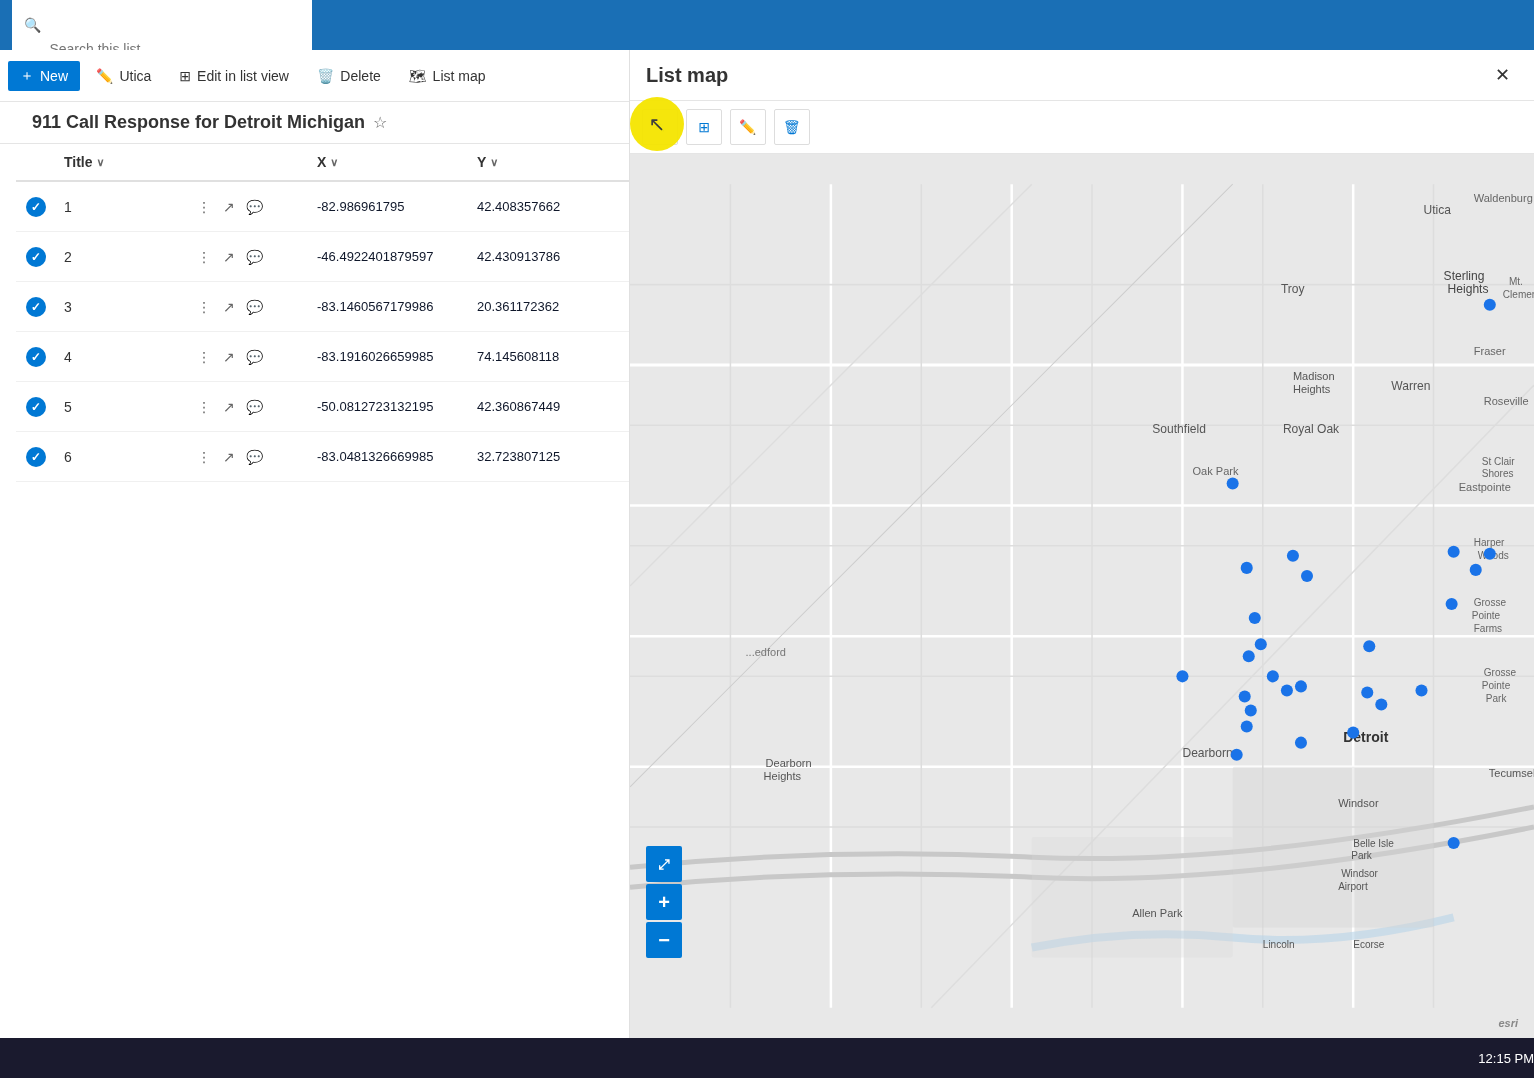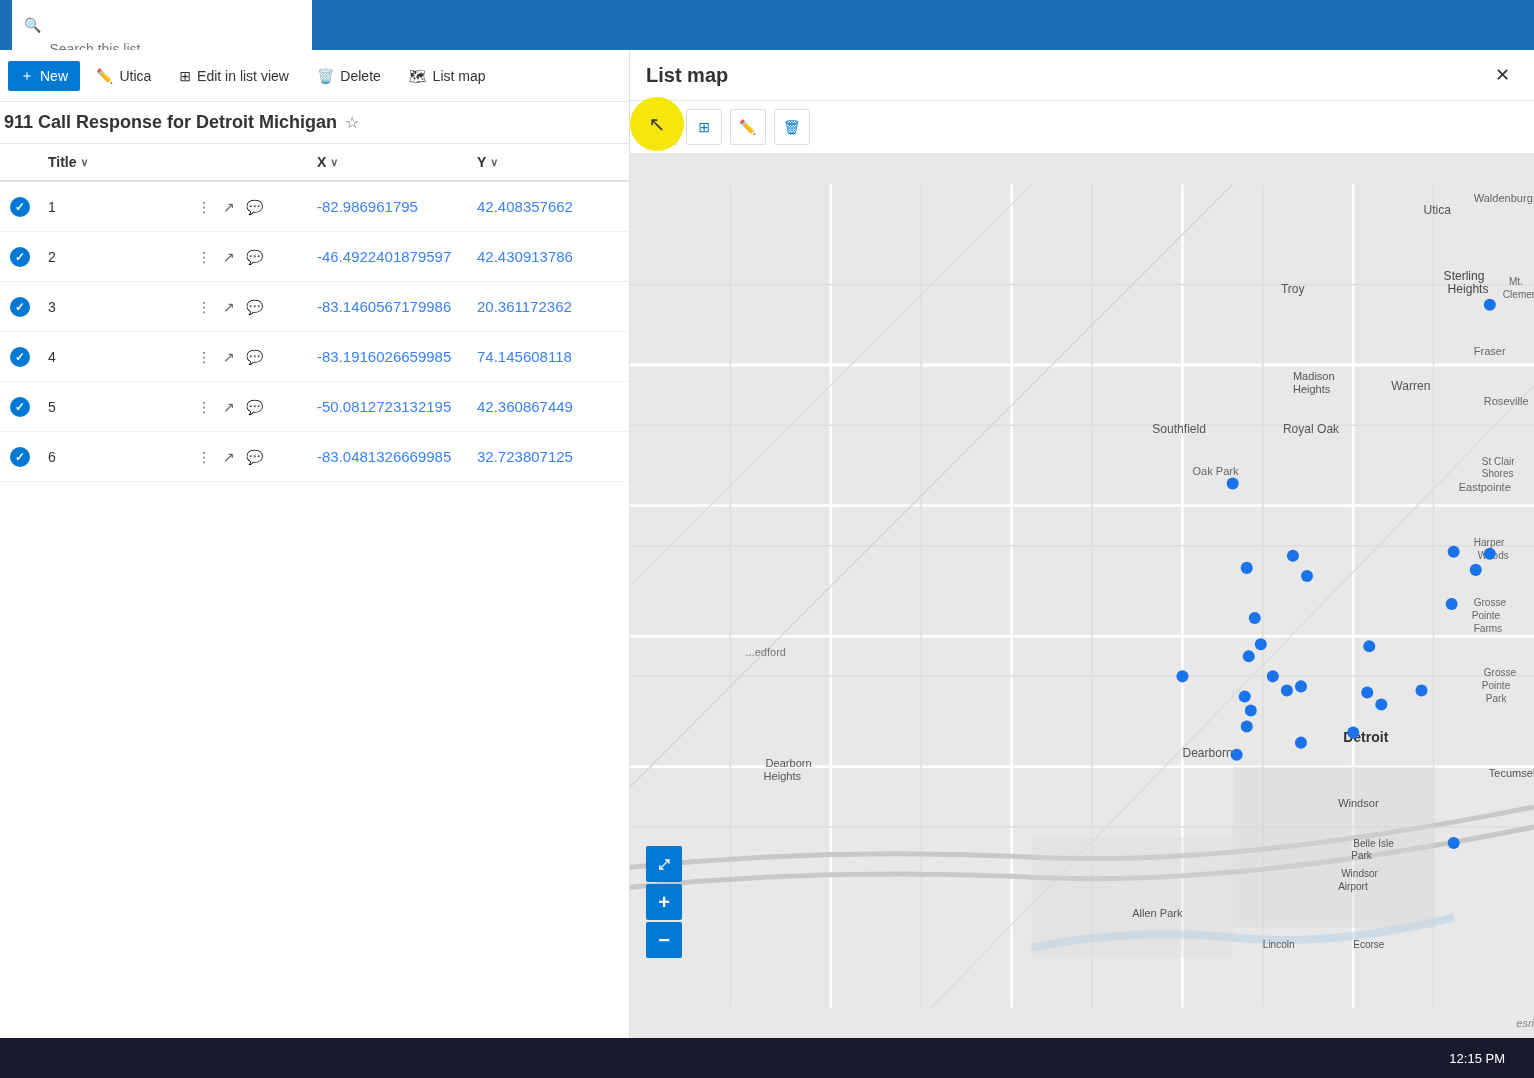--- a/index.html
+++ b/index.html
@@ -76,38 +76,39 @@
       color: #333;
       white-space: nowrap;
     }
     .toolbar-btn.primary {
       background: #0078d4;
       color: #fff;
     }
 
     
     .list-title-bar {
-      padding: 10px 4px;
+      padding: 10px 32px;
       display: flex;
       align-items: center;
       gap: 8px;
       border-bottom: 1px solid #e5e5e5;
       flex-shrink: 0;
     }
     .list-title {
       font-size: 18px;
       font-weight: 600;
       color: #333;
     }
     .star-icon { color: #666; font-size: 16px; cursor: pointer; }
 
     
     .list-table {
       flex: 1;
       overflow-y: auto;
+      padding-left: 16px;
     }
     .table-header {
       display: grid;
       grid-template-columns: 40px 1fr 60px 60px 160px 160px;
       border-bottom: 2px solid #e0e0e0;
       position: sticky;
       top: 0;
       background: #fff;
       z-index: 1;
     }
@@ -160,22 +161,22 @@
       background: none;
       border: none;
       cursor: pointer;
       color: #666;
       font-size: 14px;
       padding: 2px 4px;
       border-radius: 2px;
     }
     .row-x, .row-y {
       padding: 4px 8px;
-      color: #3b82f6;
-      font-size: 15px;
+      color: #0f172a;
+      font-size: 13px;
     }
 
     
     .map-panel {
       flex: 1;
       display: flex;
       flex-direction: column;
       position: relative;
       background: #e8e8e8;
     }
@@ -284,35 +285,35 @@
       font-size: 20px;
       font-weight: bold;
     }
     .map-control-btn.expand {
       background: #0078d4;
     }
 
     .esri-logo {
       position: absolute;
       bottom: 8px;
-      right: 0;
+      right: 16px;
       color: #666;
       font-size: 12px;
-      font-weight: normal;
+      font-weight: bold;
       z-index: 10;
     }
 
     
     .taskbar {
       height: 40px;
       background: #1a1a2e;
       display: flex;
       align-items: center;
       justify-content: flex-end;
-      padding: 0 29px;
+      padding: 0 0;
       flex-shrink: 0;
     }
     .taskbar-time {
       color: #fff;
       font-size: 13px;
     }
 
     .chevron { font-size: 11px; color: #666; }
   </style>
 </head>

